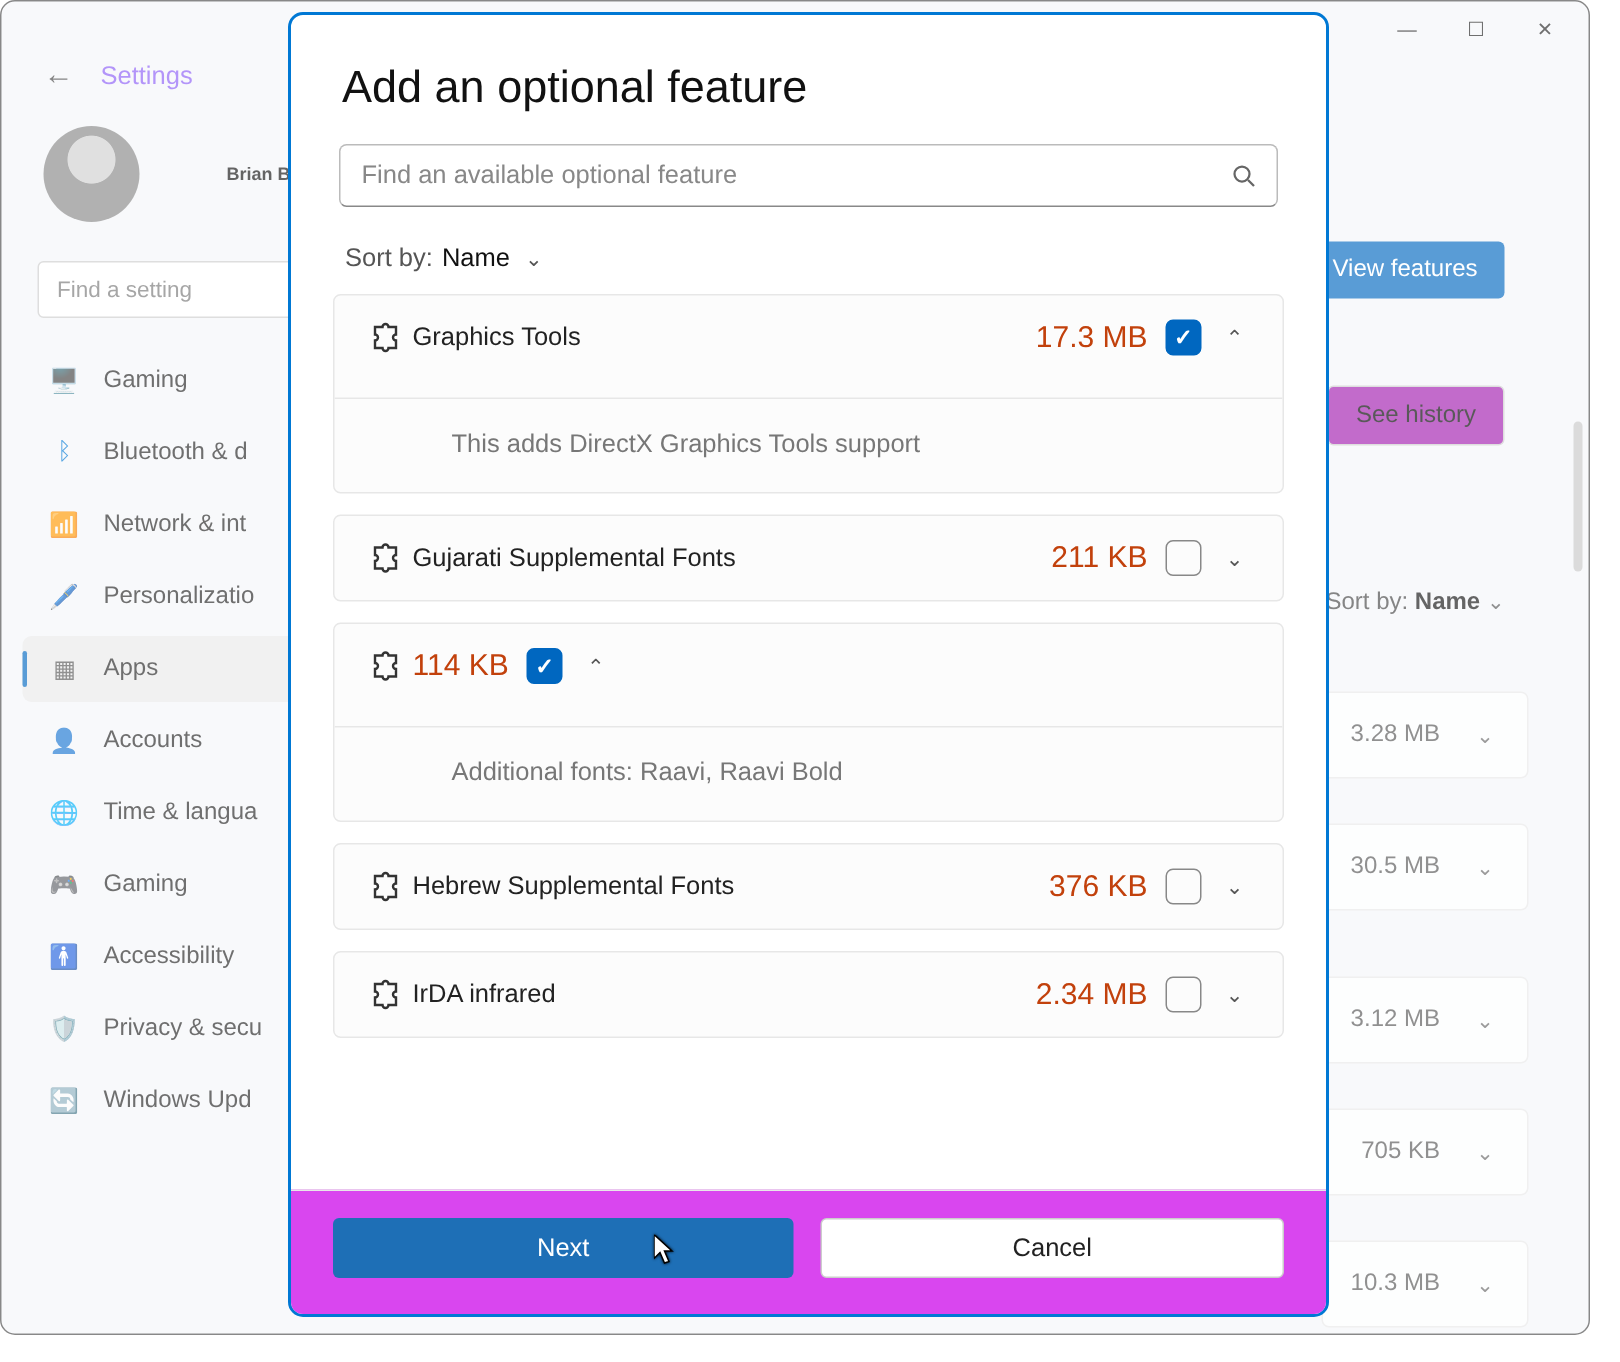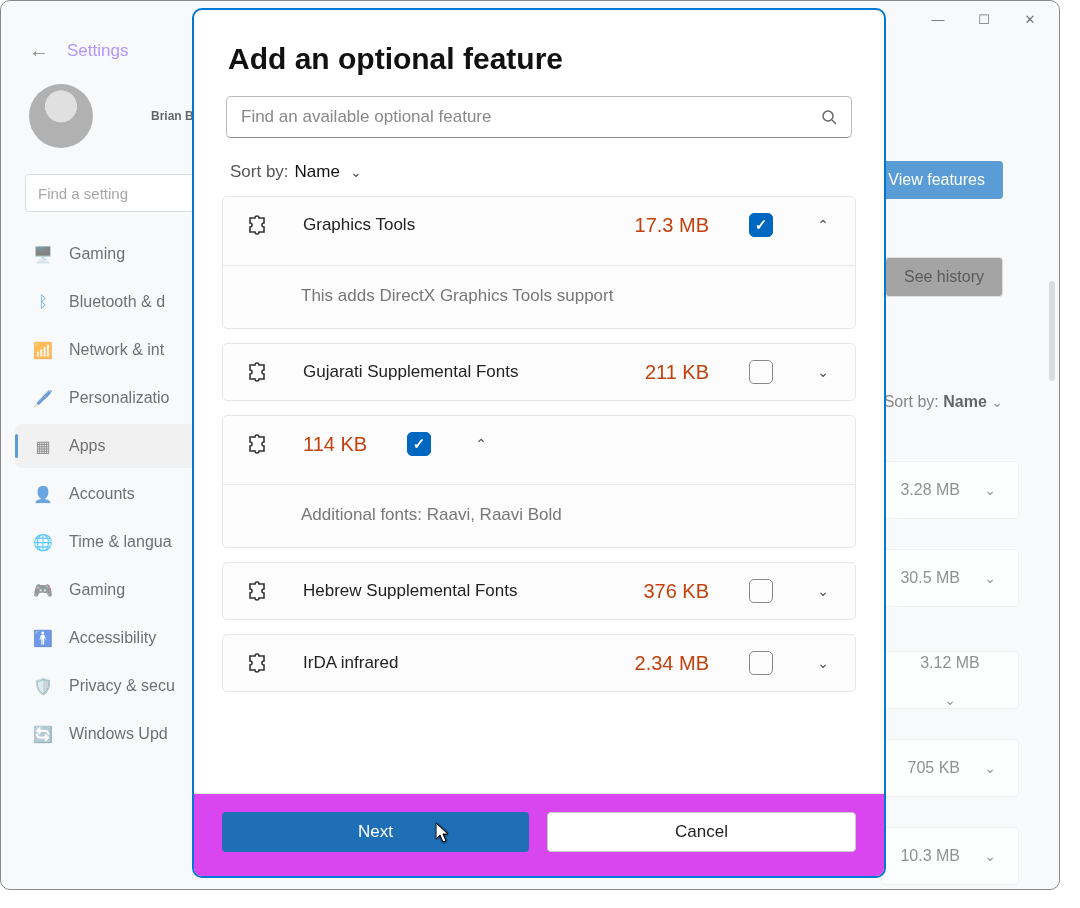--- a/index.html
+++ b/index.html
@@ -17,40 +17,40 @@
   .profile-name { font-size: 12px; font-weight: 600; color: #111; margin-left: 44px; }
   .search-box { margin: 16px 14px 20px 24px; width: 260px; height: 38px; background: #fff; border: 1px solid #ccc; border-radius: 4px; display: flex; align-items: center; padding: 0 12px; font-size: 15px; color: #777; }
   .sidebar { padding-left: 14px; width: 280px; }
   .nav-item { display: flex; align-items: center; gap: 16px; height: 44px; padding: 0 12px 0 18px; font-size: 16px; color: #222; border-radius: 6px; margin: 4px 0; }
   .nav-item.active { background: #eaeaea; position: relative; }
   .nav-item.active::before { content: ""; position: absolute; left: 0; top: 10px; bottom: 10px; width: 3px; background: #0067c0; border-radius: 2px; }
   .nav-icon { width: 20px; height: 20px; display: inline-flex; align-items: center; justify-content: center; font-size: 16px; }
 
   .main-area { position: absolute; left: 300px; top: 160px; right: 18px; }
   .vf-btn { position: absolute; right: 38px; top: 0; background: #0067c0; color: #fff; padding: 10px 18px; border-radius: 4px; font-size: 16px; }
-  .sh-btn { position: absolute; right: 38px; top: 96px; background: #737373; border: 1px solid #ccc; padding: 10px 18px; border-radius: 4px; font-size: 16px; }
+  .sh-btn { position: absolute; right: 38px; top: 96px; background: #a21caf; border: 1px solid #ccc; padding: 10px 18px; border-radius: 4px; font-size: 16px; }
   .sort-main { position: absolute; right: 38px; top: 232px; font-size: 16px; color: #444; }
   .sort-main b { color: #111; font-weight: 600; }
   .row-stub { position: absolute; right: 22px; left: 580px; height: 58px; background: #fcfdfe; border: 1px solid #e8e8e8; border-radius: 5px; display: flex; align-items: center; justify-content: flex-end; padding: 0 18px; gap: 20px; font-size: 16px; color: #555; }
   .row-stub .chev { color: #666; font-size: 14px; }
   .scrollbar { position: absolute; right: 4px; top: 280px; width: 6px; height: 100px; background: #c8c8c8; border-radius: 3px; }
 
   
   .dimmer { position: absolute; inset: 0; background: rgba(255,255,255,0.35); }
 
   
   .dialog { position: absolute; left: 192px; top: 8px; width: 694px; height: 870px; background: #fff; border: 2px solid #0078d4; border-radius: 10px; display: flex; flex-direction: column; overflow: hidden; }
-  .dlg-title { font-size: 30px; font-weight: 700; color: #111; padding: 32px 34px 20px; }
+  .dlg-title { font-size: 30px; font-weight: 400; color: #111; padding: 32px 34px 20px; }
   .dlg-search { margin: 0 32px; height: 42px; border: 1px solid #bbb; border-bottom: 1.5px solid #888; border-radius: 5px; display: flex; align-items: center; padding: 0 14px; font-size: 17px; color: #888; justify-content: space-between; }
   .dlg-sort { padding: 24px 36px 14px; font-size: 17px; color: #555; display: flex; align-items: center; gap: 6px; }
   .dlg-sort b { color: #111; font-weight: 400; }
   .dlg-body { flex: 1; padding: 0 28px; overflow-y: auto; display: flex; flex-direction: column; gap: 14px; }
 
   .feature { border: 1px solid #e7e7e7; border-radius: 5px; background: #fcfcfc; overflow: hidden; }
-  .feature-h { display: flex; align-items: center; gap: 34px; padding: 16px 22px; }
+  .feature-h { display: flex; align-items: center; gap: 6px; padding: 16px 22px; }
   .puzzle-icon { width: 24px; height: 24px; flex: 0 0 24px; }
   .f-name { flex: 1; font-size: 17px; color: #222; }
   .f-size { font-size: 20px; color: #c2410c; }
   .chk { width: 24px; height: 24px; border: 1.5px solid #888; border-radius: 5px; display: flex; align-items: center; justify-content: center; margin: 0 6px; }
   .chk.checked { background: #0067c0; border-color: #0067c0; color: #fff; }
   .chk.checked::after { content: "✓"; font-size: 15px; font-weight: 700; }
   .chev { width: 20px; text-align: center; color: #555; font-size: 14px; }
   .f-desc { border-top: 1px solid #e7e7e7; padding: 20px 22px 22px 78px; font-size: 17px; color: #777; margin-top: 12px; }
 
   .dlg-footer { border-top: 1px solid #e8e8e8; padding: 18px 28px 24px; display: flex; gap: 18px; background: #d946ef; }
@@ -143,21 +143,21 @@
     </div>
     <div id="bg-rows">
         <div class="row-stub" style="top: 300px;">
           <span>3.28 MB</span>
           <span class="chev">⌄</span>
         </div>
         <div class="row-stub" style="top: 388px;">
           <span>30.5 MB</span>
           <span class="chev">⌄</span>
         </div>
-        <div class="row-stub" style="top: 490px; flex-direction: column;">
+        <div class="row-stub" style="top: 490px;">
           <span>3.12 MB</span>
           <span class="chev">⌄</span>
         </div>
         <div class="row-stub" style="top: 578px;">
           <span>705 KB</span>
           <span class="chev">⌄</span>
         </div>
         <div class="row-stub" style="top: 666px;">
           <span>10.3 MB</span>
           <span class="chev">⌄</span>

